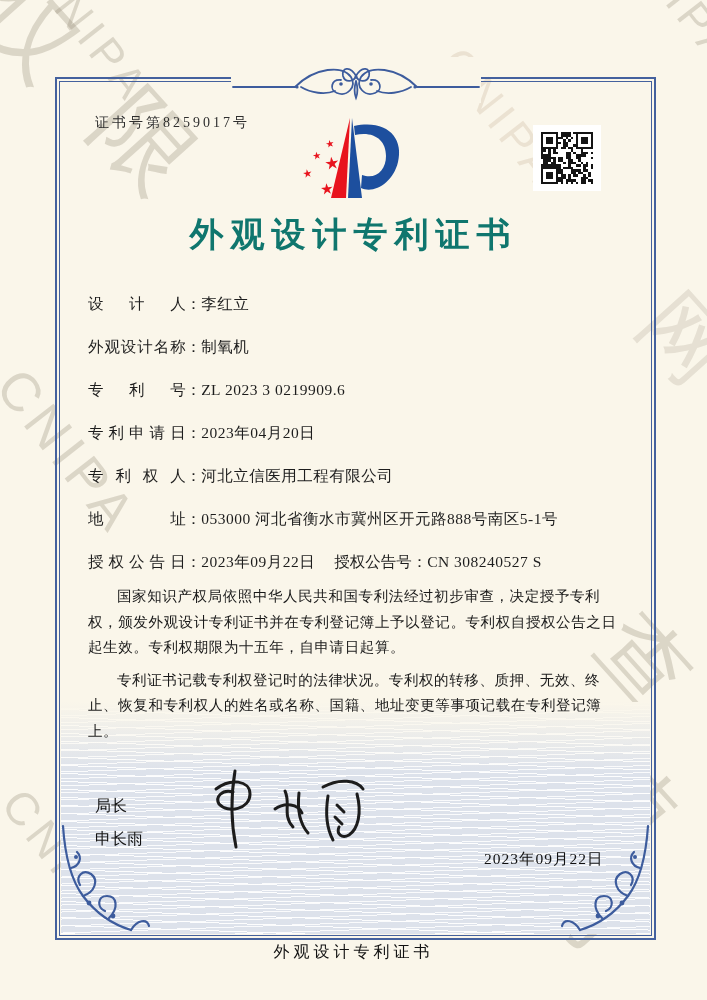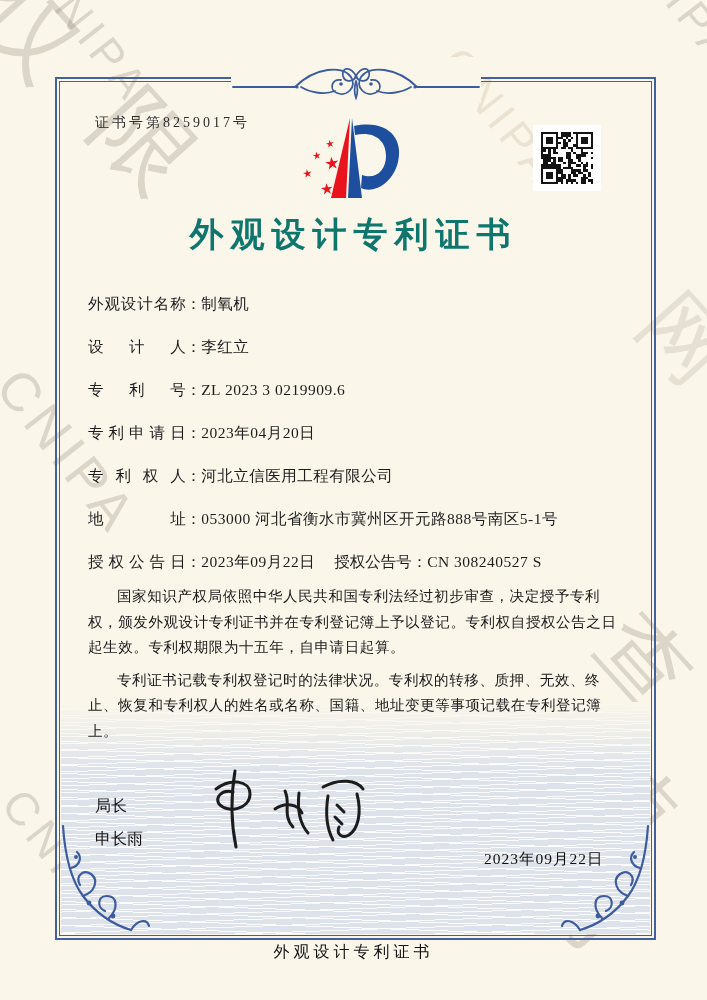--- a/index.html
+++ b/index.html
@@ -597,24 +597,24 @@
         <div></div>
         <div></div>
         <div class="on"></div>
       </div>
   </div>
 
   <div class="title">外观设计专利证书</div>
 
   <div class="fields">
     <div class="frow">
-      <span class="flabel">外观设计名称</span><span class="fcolon">：</span><span class="fvalue">制氧机</span>
+      <span class="flabel">设计人</span><span class="fcolon">：</span><span class="fvalue">李红立</span>
     </div>
     <div class="frow">
-      <span class="flabel">设计人</span><span class="fcolon">：</span><span class="fvalue">李红立</span>
+      <span class="flabel">外观设计名称</span><span class="fcolon">：</span><span class="fvalue">制氧机</span>
     </div>
     <div class="frow">
       <span class="flabel">专利号</span><span class="fcolon">：</span><span class="fvalue">ZL 2023 3 0219909.6</span>
     </div>
     <div class="frow">
       <span class="flabel">专利申请日</span><span class="fcolon">：</span><span class="fvalue">2023年04月20日</span>
     </div>
     <div class="frow">
       <span class="flabel">专利权人</span><span class="fcolon">：</span><span class="fvalue">河北立信医用工程有限公司</span>
     </div>

